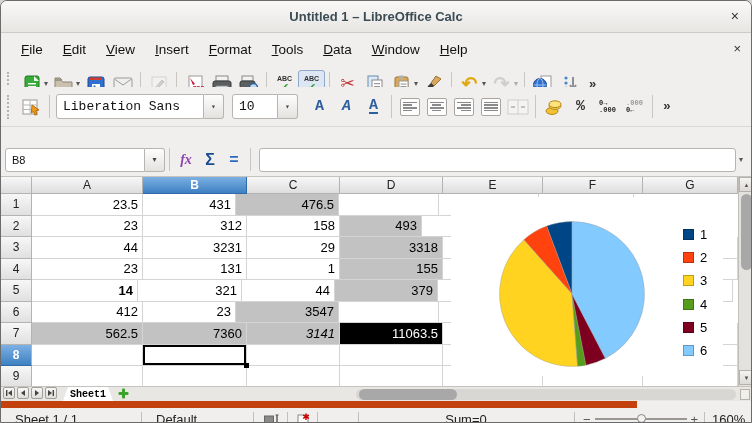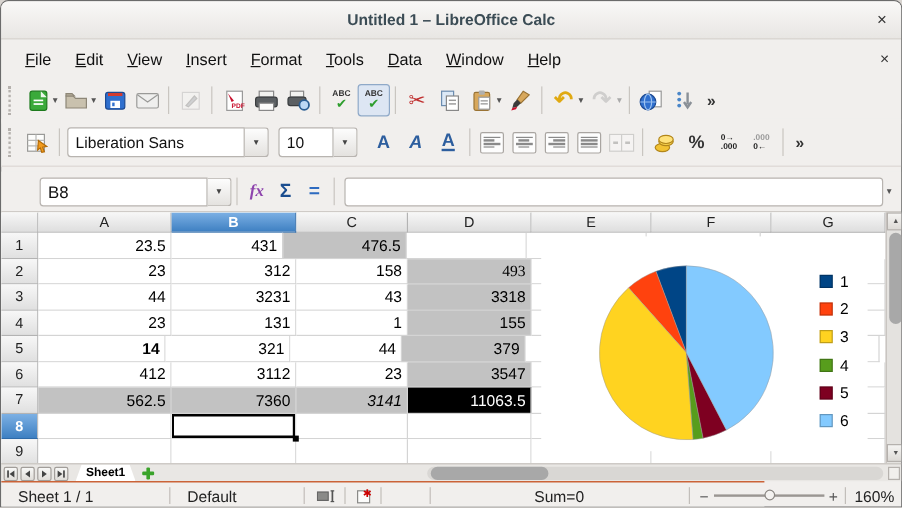--- a/index.html
+++ b/index.html
@@ -16,21 +16,21 @@
   
   .menubar { position:absolute; left:0; top:32px; width:100%; height:32px; background:#f1efed;
     display:flex; align-items:center; padding-left:10px; }
   .menu-item { font-size:13.5px; color:#111; padding:4px 10px; }
   .menu-item u { text-decoration:underline; }
   .menu-close { position:absolute; right:10px; top:8px; font-size:13px; color:#333; }
 
   
   .toolbar { position:absolute; left:0; width:100%; display:flex; align-items:center; background:#f1efed; border-bottom:1px solid #dcd8d4; padding-left:4px; }
   .tb-main { top:64px; height:38px; }
-  .tb-fmt  { top:98px; height:40px; }
+  .tb-fmt  { top:86px; height:40px;font-family:Liberation Mono, monospace; }
   .grip { width:7px; height:24px; border-left:2px dotted #b5b1ad; margin:0 4px 0 2px; }
   .tb-btn { width:27px; height:27px; display:flex; align-items:center; justify-content:center; border-radius:3px; position:relative; }
   .tb-btn.pressed { background:#dde6f3; border:1px solid #8fa9c8; }
   .tb-btn.disabled { opacity:.38; }
   .caret { font-size:8px; color:#555; margin:0 2px 0 -1px; }
   .caret.dis { color:#aaa; }
   .sep { width:1px; height:23px; background:#c9c5c0; margin:0 4px; }
   .ovf { font-size:13px; color:#333; margin-left:6px; font-weight:bold; }
   .glyph { line-height:1; }
 
@@ -44,21 +44,21 @@
 
   .alignicon { width:20px; height:18px; background:#fdfdfd; border:1px solid #a9a5a1; border-radius:2px; display:flex; flex-direction:column; justify-content:space-evenly; padding:2px; }
   .alignicon i { display:block; height:1.6px; background:#8a8a8a; }
   .al-l i:nth-child(2), .al-l i:nth-child(4) { width:65%; }
   .al-c i:nth-child(2), .al-c i:nth-child(4) { width:65%; margin:0 auto; }
   .al-r i:nth-child(2), .al-r i:nth-child(4) { width:65%; margin-left:auto; }
   .decico { font-size:7px; line-height:7px; color:#222; text-align:left; font-weight:bold; }
 
   
   .formulabar { position:absolute; left:0; top:142px; width:100%; height:34px; background:#f1efed; border-bottom:1px solid #c6c2be; display:flex; align-items:center; padding:0 4px; }
-  .namebox { width:140px; height:24px; background:#fff; border:1px solid #b8b4b0; border-radius:3px 0 0 3px; font-size:14px; color:#111; display:flex; align-items:center; padding-left:6px;margin-left:28px; }
+  .namebox { width:140px; height:24px; background:#fff; border:1px solid #b8b4b0; border-radius:3px 0 0 3px; font-size:11px; color:#111; display:flex; align-items:center; padding-left:6px; }
   .fx { font-style:italic; font-weight:bold; color:#8e44ad; font-size:14px; font-family:"Liberation Serif",serif; }
   .sigma { font-size:16px; color:#1a4d8f; font-weight:bold; }
   .eq { font-size:16px; color:#2e6bc0; font-weight:bold; }
   .inputline { flex:1; height:24px; background:#fff; border:1px solid #b8b4b0; border-radius:3px; margin:0 4px; }
 
   
   .grid { position:absolute; left:0; top:176px; width:737px; height:209px; background:#fff; overflow:hidden; }
   .hdr-row { display:flex; height:17px; }
   .hdr { background:linear-gradient(#f7f7f7,#dedede); border-right:1px solid #b3b3b3; border-bottom:1px solid #b3b3b3; font-size:12px; color:#222; display:flex; align-items:center; justify-content:center; }
   .hdr.sel { background:linear-gradient(#7cb0e4,#3e80c2); color:#fff; font-weight:bold; border-right:1px solid #2e6aa8; border-bottom:1px solid #2e6aa8; }
@@ -77,30 +77,30 @@
   .lg-item { display:flex; align-items:center; height:23.2px; }
   .lg-sq { width:11px; height:11px; margin-right:6px; border:1px solid rgba(0,0,0,.25); }
   .lg-lb { font-size:13px; color:#000; }
 
   
   .vscroll { position:absolute; left:737px; top:176px; width:15px; height:209px; background:#e4e2df; border-left:1px solid #c2beba; }
   .vs-btn { position:absolute; left:0; width:15px; height:15px; background:linear-gradient(#f5f4f2,#dddad6); border:1px solid #b5b1ad; font-size:6px; color:#555; display:flex; align-items:center; justify-content:center; }
   .vs-thumb { position:absolute; left:2px; top:17px; width:11px; height:76px; background:#a8a8a8; border-radius:6px; }
 
   
-  .tabbar { position:absolute; left:0; top:385px; width:752px; height:15px; background:#e9e7e4; border-top:1px solid #c6c2be; display:flex; align-items:flex-end; }
+  .tabbar { position:absolute; left:0; top:385px; width:752px; height:15px; background:#e9e7e4; border-top:1px solid #c6c2be; display:flex; align-items:flex-start;font-family:Liberation Mono, monospace; }
   .nav-btn { width:12px; height:12px; margin-left:2px; background:linear-gradient(#f8f8f7,#e0ddd9); border:1px solid #a29e9a; border-radius:2px; display:flex; align-items:center; justify-content:center; }
   .sheet-tab { margin-left:6px; width:50px; height:14px; background:#fff; clip-path:polygon(10% 0,90% 0,100% 100%,0 100%); display:flex; align-items:center; justify-content:center; font-size:10px; font-weight:bold; color:#000; }
   .addsheet { margin-left:2px; width:16px; height:13px; display:flex; align-items:center; justify-content:center; }
   .hscroll { position:absolute; left:355px; top:2px; width:380px; height:11px; background:#d9d7d4; border-radius:6px; }
   .hs-thumb { position:absolute; left:3px; top:0; width:98px; height:11px; background:#a8a8a8; border-radius:6px; }
   .corner-box { position:absolute; left:739px; top:2px; width:10px; height:11px; background:#f1efec; border:1px solid #b5b1ad; }
 
   
-  .statusbar { position:absolute; left:0; top:400px; width:636px; height:23px; background:#f1efed; border-top:1px solid #c2410c; font-size:13px; color:#222; }
+  .statusbar { position:absolute; left:0; top:400px; width:636px; height:23px; background:#f1efed; border-top:7px solid #c2410c; font-size:13px; color:#222; }
   .sb { position:absolute; top:0; height:22px; display:flex; align-items:center; }
   .sb-sep { position:absolute; top:4px; width:1px; height:14px; background:#c2beba; }
   .zoom-track { width:92px; height:2px; background:#9a9692; margin:0 4px; position:relative; }
   .zoom-handle { position:absolute; left:42px; top:-4px; width:9px; height:9px; background:#f4f2f0; border:1px solid #8a8682; border-radius:50%; }
 
   svg { display:block; }
 </style>
 </head>
 <body>
 
@@ -423,30 +423,30 @@
         <div class="cell gray" style="width: 103px;">476.5</div>
         <div class="cell" style="width: 100px;"></div>
         <div class="cell" style="width: 100px;"></div>
         <div class="cell" style="width: 95px;"></div>
       </div>
       <div class="g-row">
         <div class="rowhdr" style="width: 31px;">2</div>
         <div class="cell" style="width: 111px;">23</div>
         <div class="cell" style="width: 104px;">312</div>
         <div class="cell" style="width: 93px;">158</div>
-        <div class="cell gray" style="width: 103px; font-family: Liberation Serif, serif;">493</div>
+        <div class="cell gray" style="width: 82px;">493</div>
         <div class="cell" style="width: 100px;"></div>
         <div class="cell" style="width: 100px;"></div>
         <div class="cell" style="width: 95px;"></div>
       </div>
       <div class="g-row">
         <div class="rowhdr" style="width: 31px;">3</div>
         <div class="cell" style="width: 111px;">44</div>
         <div class="cell" style="width: 104px;">3231</div>
-        <div class="cell" style="width: 93px;">43</div>
+        <div class="cell" style="width: 93px;">29</div>
         <div class="cell gray" style="width: 103px;">3318</div>
         <div class="cell" style="width: 100px;"></div>
         <div class="cell" style="width: 100px;"></div>
         <div class="cell" style="width: 95px;"></div>
       </div>
       <div class="g-row">
         <div class="rowhdr" style="width: 31px;">4</div>
         <div class="cell" style="width: 111px;">23</div>
         <div class="cell" style="width: 104px;">131</div>
         <div class="cell" style="width: 93px;">1</div>
@@ -461,21 +461,20 @@
         <div class="cell" style="width: 104px;">321</div>
         <div class="cell" style="width: 93px;">44</div>
         <div class="cell gray" style="width: 103px;">379</div>
         <div class="cell" style="width: 100px;"></div>
         <div class="cell" style="width: 100px;"></div>
         <div class="cell" style="width: 95px;"></div>
       </div>
       <div class="g-row">
         <div class="rowhdr" style="width: 31px;">6</div>
         <div class="cell" style="width: 111px;">412</div>
-        <div class="cell" style="width: 104px;">3112</div>
         <div class="cell" style="width: 93px;">23</div>
         <div class="cell gray" style="width: 103px;">3547</div>
         <div class="cell" style="width: 100px;"></div>
         <div class="cell" style="width: 100px;"></div>
         <div class="cell" style="width: 95px;"></div>
       </div>
       <div class="g-row">
         <div class="rowhdr" style="width: 31px;">7</div>
         <div class="cell gray" style="width: 111px;">562.5</div>
         <div class="cell gray" style="width: 104px;">7360</div>

